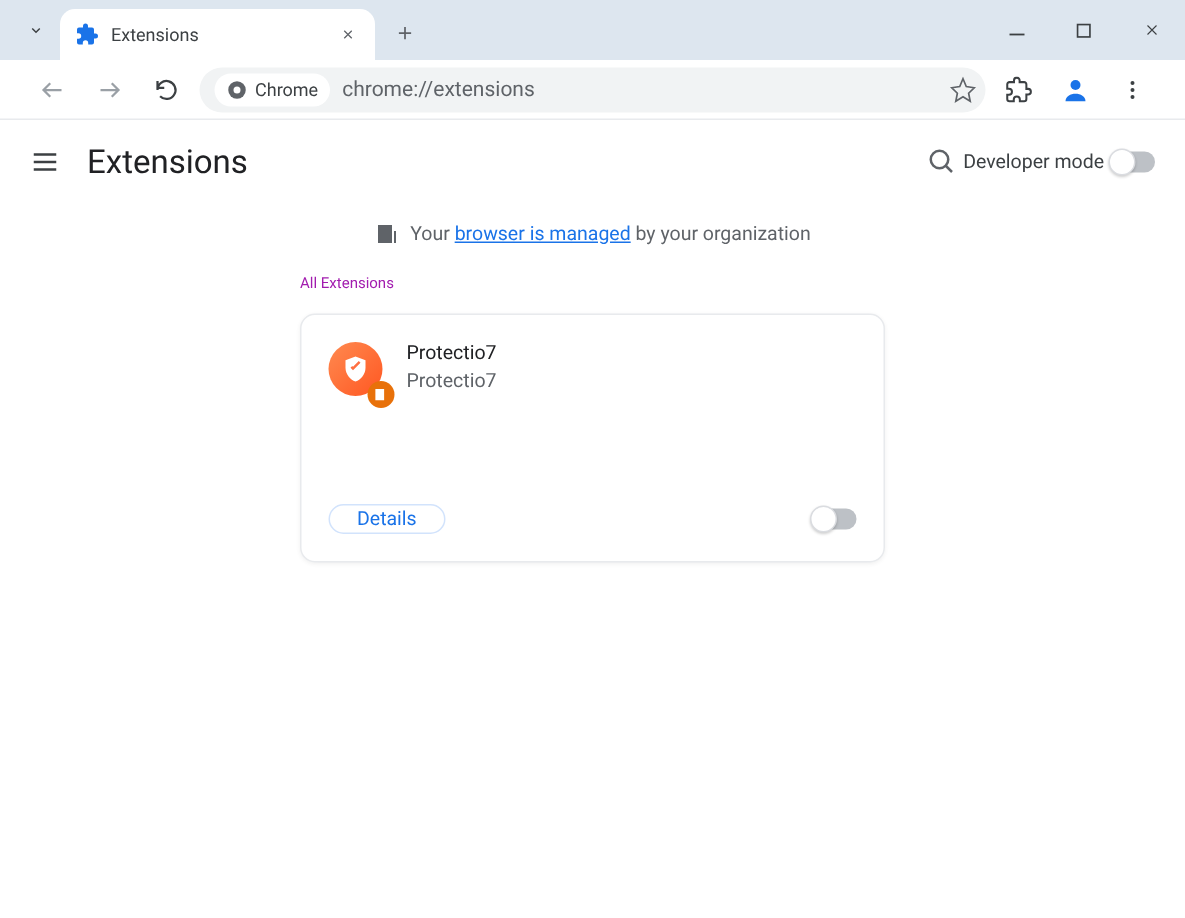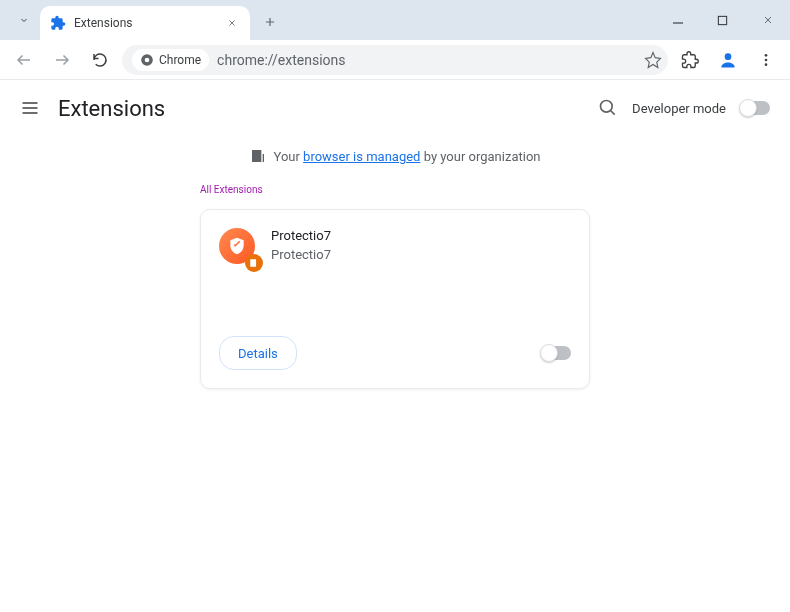--- a/index.html
+++ b/index.html
@@ -8,53 +8,53 @@
 
 .tab-strip { height:40px; background:#dde6ef; display:flex; align-items:flex-end; padding-left:8px; }
 .tab-ctl { width:32px; height:32px; display:flex; align-items:center; justify-content:center; margin-bottom:4px; }
 .tab { height:34px; width:210px; background:#fff; border-radius:10px 10px 0 0; display:flex; align-items:center; padding:0 10px; gap:8px; font-size:12px; color:#3c4043; }
 .tab-close { margin-left:auto; width:16px; height:16px; display:flex; align-items:center; justify-content:center; font-size:13px; color:#5f6368; }
 .new-tab { width:28px; height:28px; display:flex; align-items:center; justify-content:center; color:#5f6368; font-size:18px; margin-left:6px; margin-bottom:4px; }
 .win-ctl { margin-left:auto; display:flex; height:40px; }
 .win-btn { width:45px; display:flex; align-items:center; justify-content:center; color:#3c4043; }
 
 
-.toolbar { height:40px; background:#fff; display:flex; align-items:center; padding:0 8px; gap:6px; border-bottom:1px solid #e8eaed; }
+.toolbar { height:40px; background:#fff; display:flex; align-items:center; padding:0 19px; gap:6px; border-bottom:1px solid #e8eaed; }
 .nav-btn { width:32px; height:32px; border-radius:50%; display:flex; align-items:center; justify-content:center; color:#9aa0a6; }
 .nav-btn.enabled { color:#3c4043; }
 .omnibox { flex:1; height:30px; background:#f1f3f4; border-radius:15px; display:flex; align-items:center; padding:0 6px 0 10px; gap:8px; font-size:14px; color:#5f6368; }
 .chrome-chip { height:22px; background:#fff; border-radius:11px; display:flex; align-items:center; padding:0 8px; gap:5px; font-size:12px; color:#3c4043; }
 .star { margin-left:auto; color:#5f6368; }
 .tool-icon { width:32px; height:32px; display:flex; align-items:center; justify-content:center; color:#3c4043; }
 
 
 .ext-header { height:56px; display:flex; align-items:center; padding:0 20px; gap:18px; }
 .burger { width:20px; color:#3c4043; }
 .ext-title { font-size:22px; color:#202124; font-weight:400; }
-.ext-header-right { margin-left:auto; display:flex; align-items:center; gap:14px; }
+.ext-header-right { margin-left:auto; display:flex; align-items:center; gap:4px; }
 .dev-mode { font-size:13px; color:#3c4043; }
 .dev-toggle { width:30px; height:14px; background:#bdc1c6; border-radius:7px; position:relative; }
 .dev-toggle::after { content:""; position:absolute; width:16px; height:16px; border-radius:50%; background:#fff; border:1px solid #dadce0; top:-2px; left:-1px; box-shadow:0 1px 2px rgba(0,0,0,.2); }
 
 
 .managed { text-align:right; padding:12px 0 20px; font-size:13px; color:#5f6368; display:flex; justify-content:center; align-items:center; gap:8px; }
 .managed a { color:#1a73e8; text-decoration:underline; }
 
 
 .content { padding:0 200px; }
 .section-title { font-size:10px; color:#a21caf; margin-bottom:14px; }
 .card { background:#fff; border:1px solid #e8eaed; border-radius:10px; box-shadow:0 1px 3px rgba(60,64,67,.08); padding:18px; }
 .card-top { display:flex; gap:12px; min-height:86px; }
 .ext-icon-wrap { position:relative; width:40px; height:40px; }
 .shield { width:36px; height:36px; background:linear-gradient(135deg,#ff8a50,#ff5722); border-radius:50%; display:flex; align-items:center; justify-content:center; }
 .sub-badge { position:absolute; bottom:-4px; right:-4px; width:18px; height:18px; border-radius:50%; background:#e8710a; display:flex; align-items:center; justify-content:center; }
 .ext-name { font-size:13px; color:#202124; margin-bottom:4px; }
 .ext-desc { font-size:13px; color:#5f6368; }
 .card-bottom { display:flex; align-items:center; margin-top:22px; }
-.details-btn { height:34px; padding:0 18px; border:1px solid #d2e3fc; background:#fff; color:#1a73e8; border-radius:15px; font-size:13px; cursor:pointer; }
+.details-btn { height:20px; padding:0 18px; border:1px solid #d2e3fc; background:#fff; color:#1a73e8; border-radius:15px; font-size:13px; cursor:pointer; }
 .ext-toggle { margin-left:auto; width:30px; height:14px; background:#bdc1c6; border-radius:7px; position:relative; }
 .ext-toggle::after { content:""; position:absolute; width:16px; height:16px; border-radius:50%; background:#fff; border:1px solid #dadce0; top:-2px; left:-1px; box-shadow:0 1px 2px rgba(0,0,0,.2); }
 
 svg { display:block; }
 </style>
 </head>
 <body>
 
 <div class="tab-strip">
   <div class="tab-ctl">

